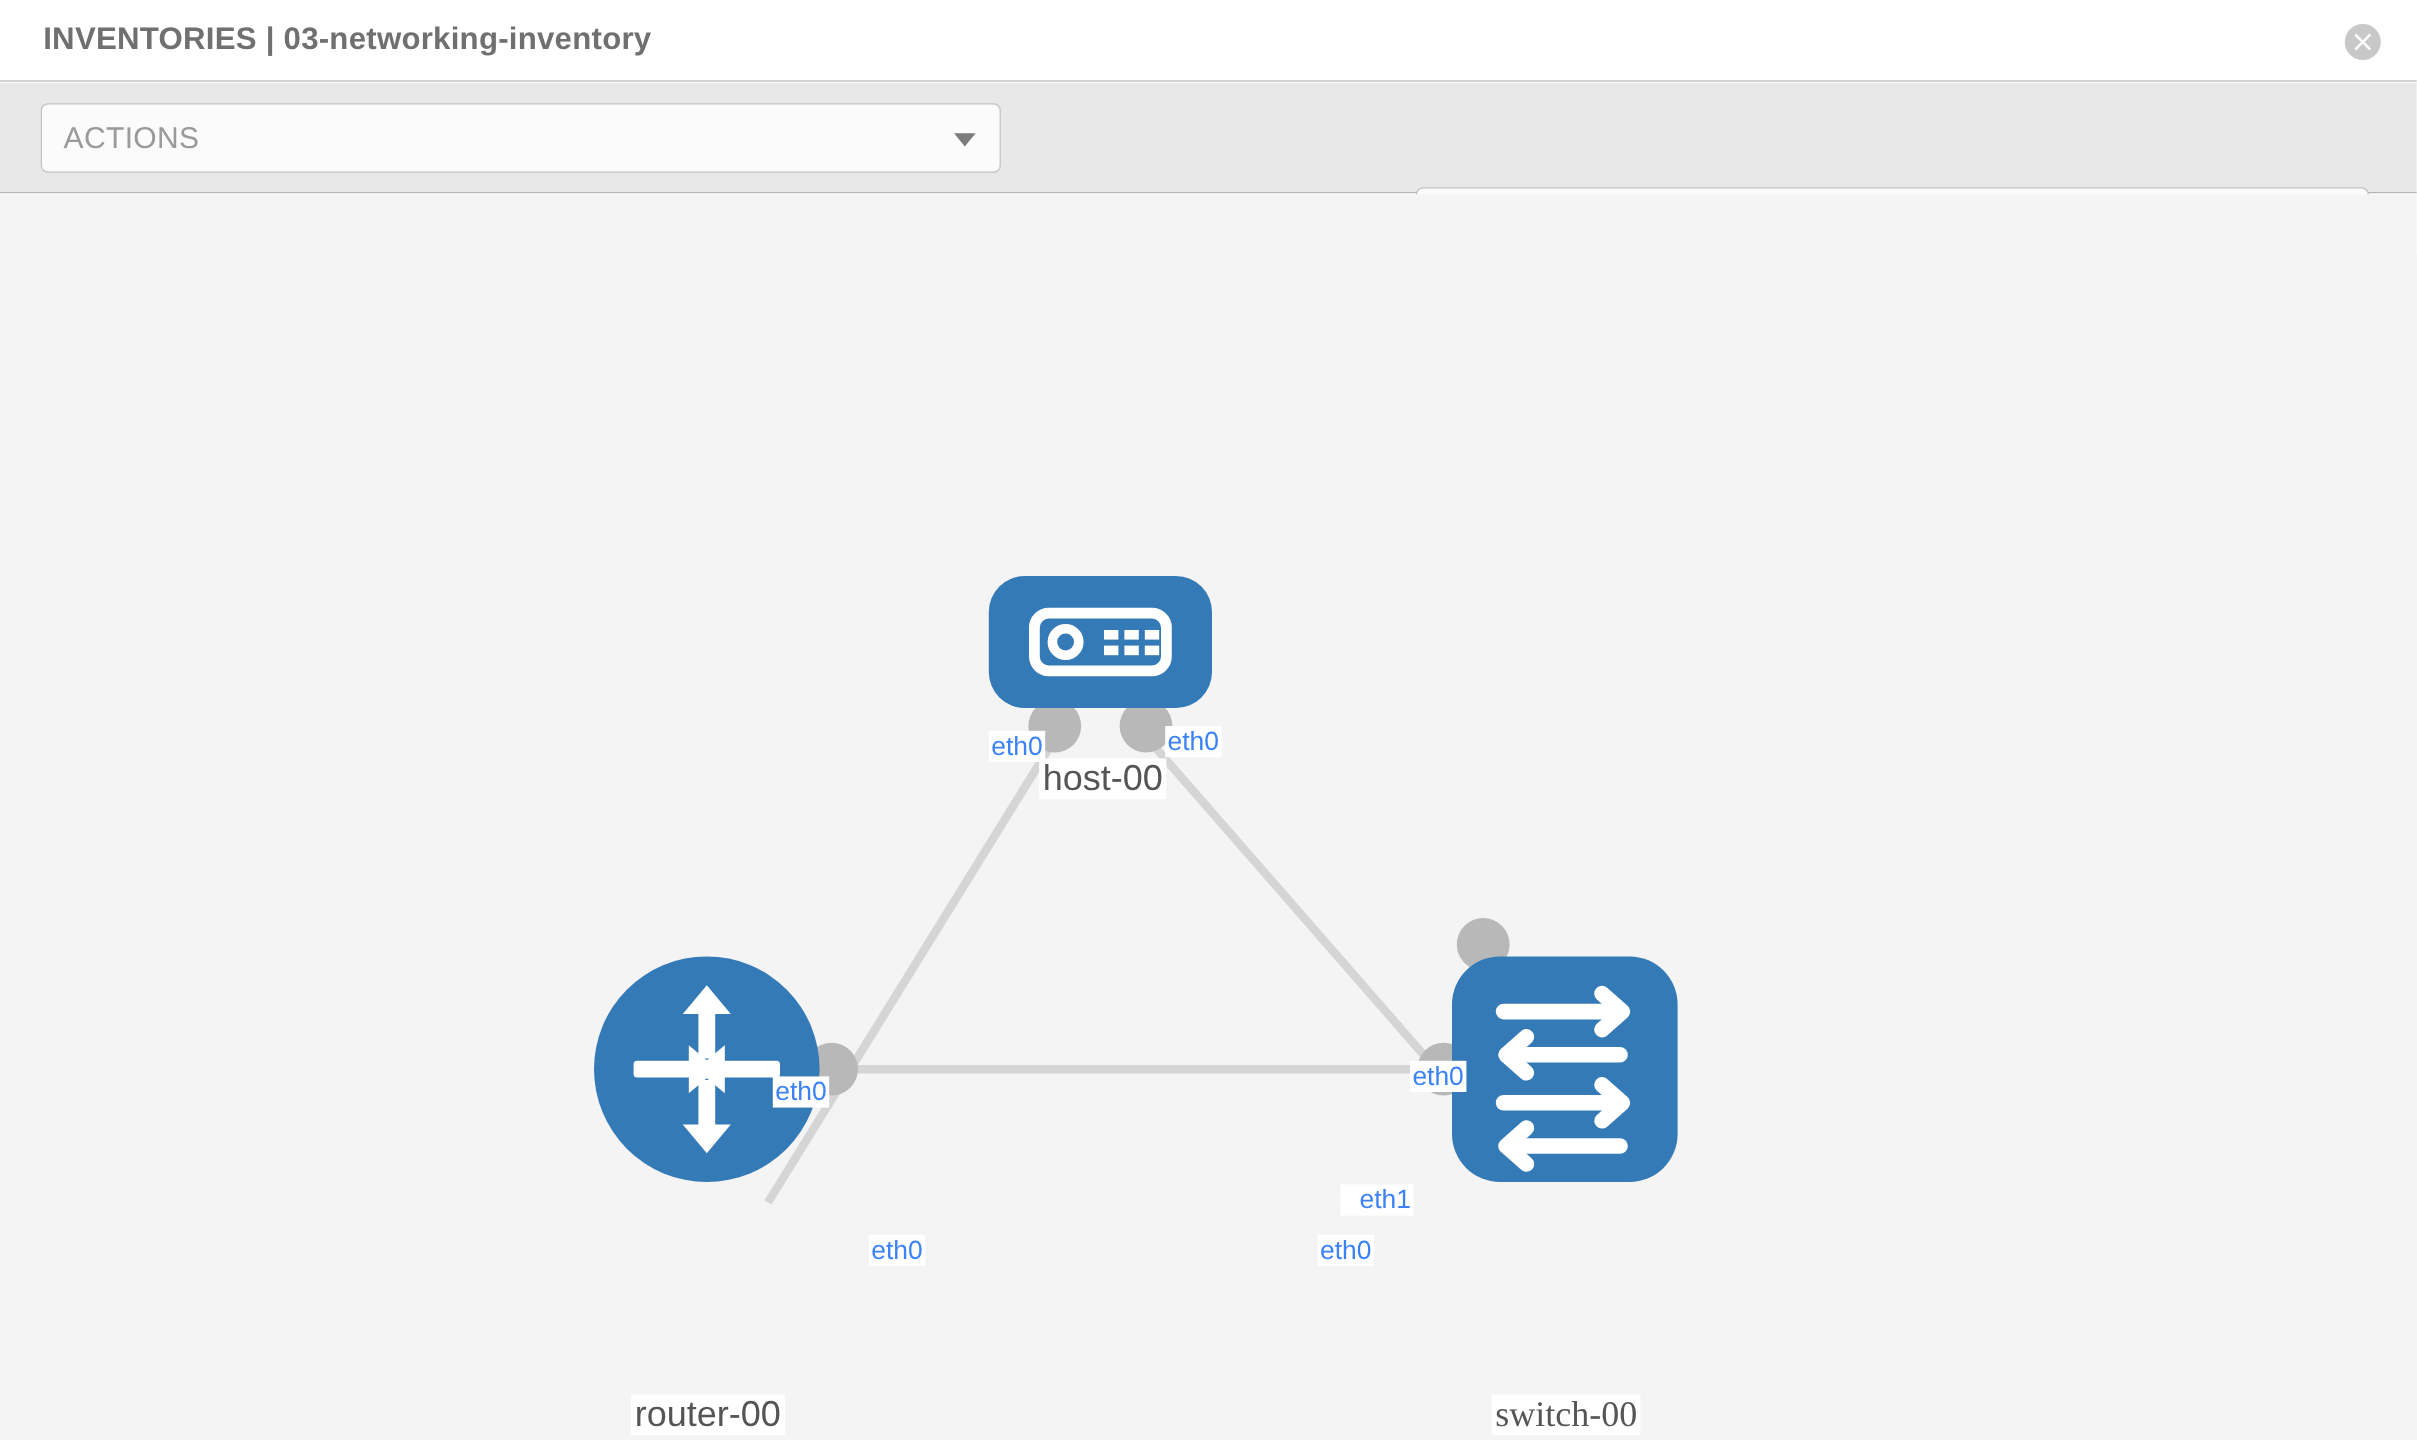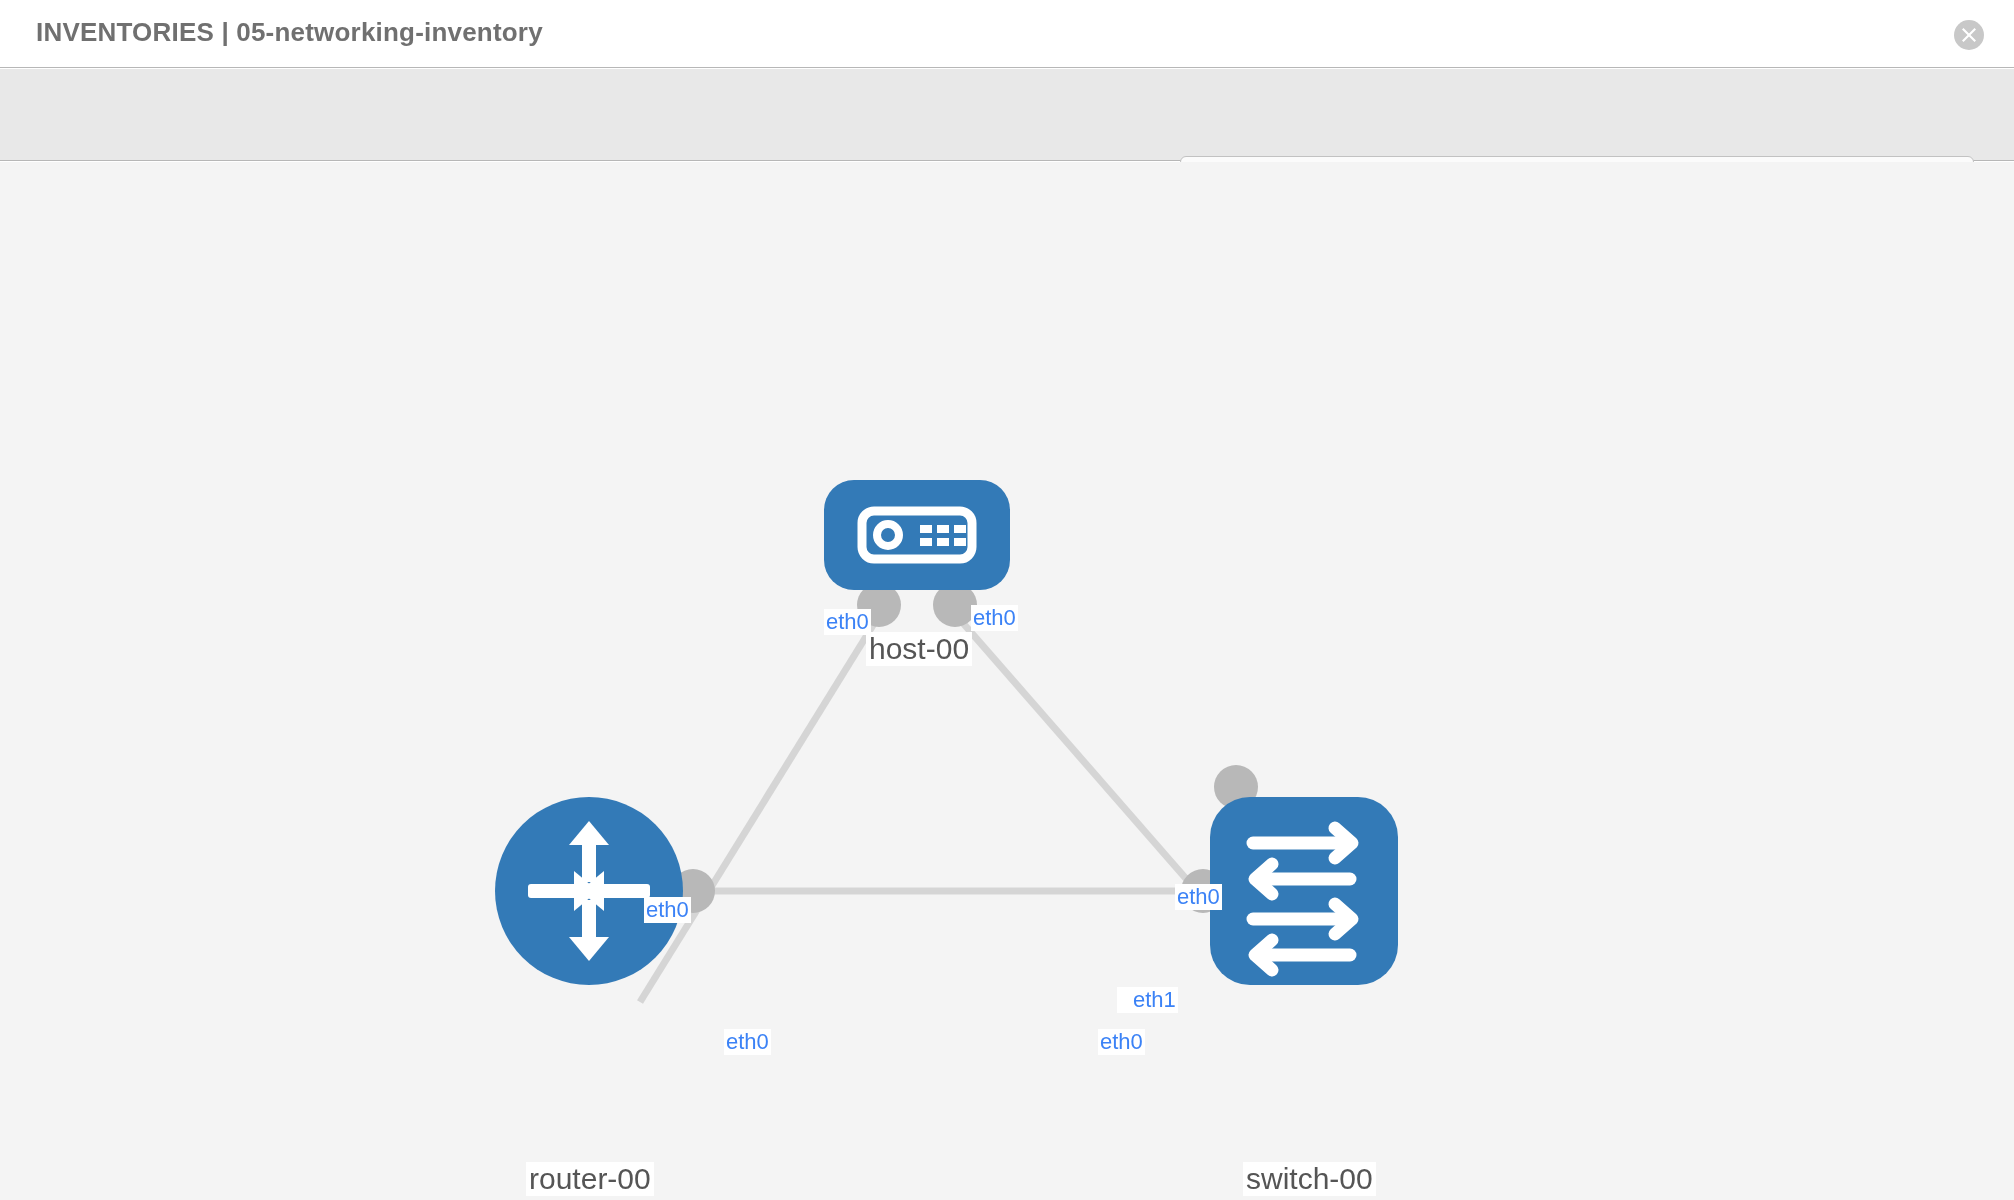--- a/index.html
+++ b/index.html
@@ -102,30 +102,34 @@
     padding: 0 2px;
     white-space: nowrap;
   }
 </style>
 </head>
 <body>
 
 <div id="app">
 
   <div class="header">
-    <div class="header-title">INVENTORIES | 05-networking-inventory</div>
+    <div class="header-title">INVENTORIES | 03-networking-inventory</div>
     <div class="close-btn">
       <svg width="30" height="30" viewBox="0 0 30 30" aria-hidden="true">
         <path d="M9.5 8 L15 13.5 L20.5 8 L22 9.5 L16.5 15 L22 20.5 L20.5 22 L15 16.5 L9.5 22 L8 20.5 L13.5 15 L8 9.5 Z" fill="#ffffff"></path>
       </svg>
     </div>
   </div>
 
   <div class="toolbar">
 
+    <div class="actions-select">
+      <div class="actions-label">ACTIONS</div>
+      <div class="caret"></div>
+    </div>
 
     <div class="tool-icon wrench">
       <svg width="40" height="40" viewBox="0 0 40 40" aria-hidden="true">
         <path d="M31.4 7.6a8.6 8.6 0 0 0-9.6 1.7 8.6 8.6 0 0 0-1.9 9.3l-9.6 9.6a3.1 3.1 0 1 0 4.4 4.4l9.6-9.6a8.6 8.6 0 0 0 9.3-1.9 8.6 8.6 0 0 0 1.7-9.6l-5.2 5.2-4.2-1-1-4.2z" fill="#858a94"></path>
       </svg>
     </div>
 
     <div class="tool-icon key">
       <svg width="40" height="40" viewBox="0 0 40 40" aria-hidden="true">
         <circle cx="15" cy="15" r="8.6" fill="none" stroke="#858a94" stroke-width="3.6"></circle>
@@ -209,16 +213,16 @@
     <div class="if-label" style="left:824px; top:447px;">eth0</div>
     <div class="if-label" style="left:971px; top:443px;">eth0</div>
     <div class="if-label" style="left:644px; top:735px;">eth0</div>
     <div class="if-label" style="left:1175px; top:722px;">eth0</div>
     <div class="if-label" style="left:724px; top:867px;">eth0</div>
     <div class="if-label" style="left:1098px; top:867px;">eth0</div>
     <div class="if-label" style="left:1117px; top:825px;padding-left:16px;">eth1</div>
 
     <div class="nd-label" style="left:866px; top:430px;margin-top:40px;">host-00</div>
     <div class="nd-label" style="left:526px; top:1000px;">router-00</div>
-    <div class="nd-label" style="left:1243px; top:1000px;">switch-00</div>
+    <div class="nd-label" style="left:1243px; top:1000px;font-family:Liberation Serif, serif;">switch-00</div>
 
   </div>
 </div>
 
 </body></html>

